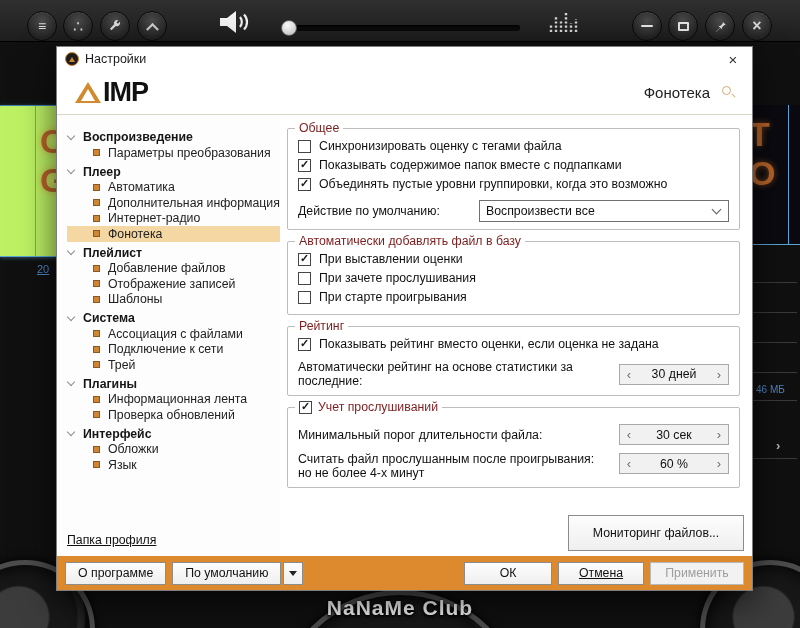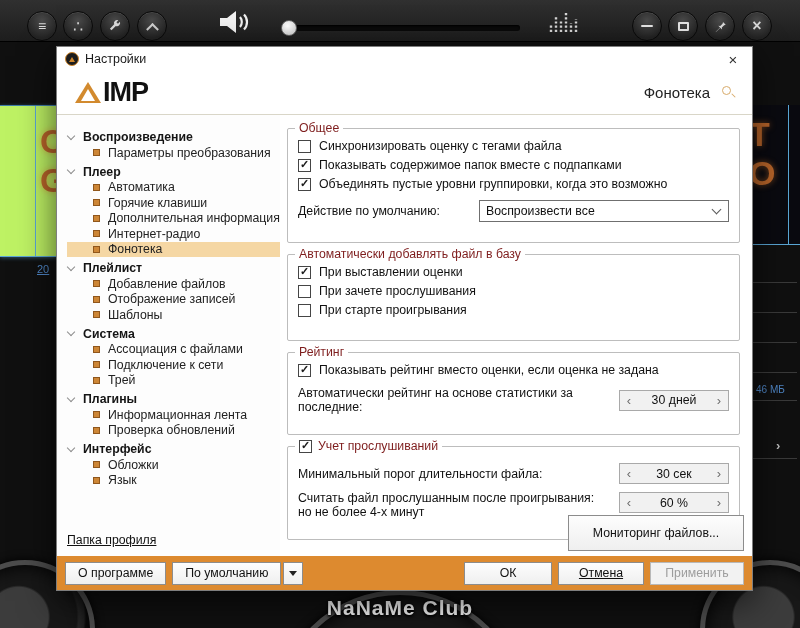--- a/index.html
+++ b/index.html
@@ -87,21 +87,21 @@
                 font-size:12.3px; font-weight:bold; color:#151515; }
   .tree-group .tw { width:6px; height:6px; border-right:1.6px solid #8d8d8d; border-bottom:1.6px solid #8d8d8d;
                     transform:rotate(45deg); margin:-3px 9px 0 1px; }
   .tree-item { display:flex; align-items:center; height:15.5px; padding-left:26px;
                font-size:12.3px; color:#222; }
   .tree-item .bullet { width:7px; height:7px; background:#cd8636; border:1px solid #90571c; margin-right:8px; }
   .tree-item.selected { background:#f5d7a4; }
 
   .content { flex:1; padding:13px 12px 0 7px; position:relative; }
   .group { position:relative; border:1px solid #bdbdbd; border-radius:2px;
-           padding:7px 10px 20px 10px; margin-bottom:11px; }
+           padding:7px 10px 7px 10px; margin-bottom:11px; }
   .group-title { position:absolute; top:-8px; left:7px; background:#fff; padding:0 4px;
                  font-size:12.3px; color:#7e1d1d; display:flex; align-items:center; }
   .cb-row { display:flex; align-items:center; height:18px; margin:1px 0; font-size:12.3px; color:#111; }
   .cb { width:13px; height:13px; border:1px solid #454545; background:#fff; margin-right:8px;
         display:flex; align-items:center; justify-content:center; flex:0 0 auto; }
   .cb .mark { font-size:11px; line-height:11px; color:#1c1c1c; font-weight:bold; margin-top:-1px; }
   .row { display:flex; align-items:center; margin-top:7px; font-size:12.3px; color:#111; }
   .row .lbl { flex:1; }
   .lbl2 { line-height:14px; }
   .select { width:250px; height:22px; border:1px solid #6f6f6f; background:#fff;
@@ -255,24 +255,20 @@
           <span class="bullet"></span>
           <span>Параметры преобразования</span>
         </div>
         <div class="tree-group">
           <span class="tw"></span>
           <span>Плеер</span>
         </div>
         <div class="tree-item">
           <span class="bullet"></span>
           <span>Автоматика</span>
-        </div>
-        <div class="tree-item">
-          <span class="bullet"></span>
-          <span>Горячие клавиши</span>
         </div>
         <div class="tree-item">
           <span class="bullet"></span>
           <span>Дополнительная информация</span>
         </div>
         <div class="tree-item">
           <span class="bullet"></span>
           <span>Интернет-радио</span>
         </div>
         <div class="tree-item selected">

